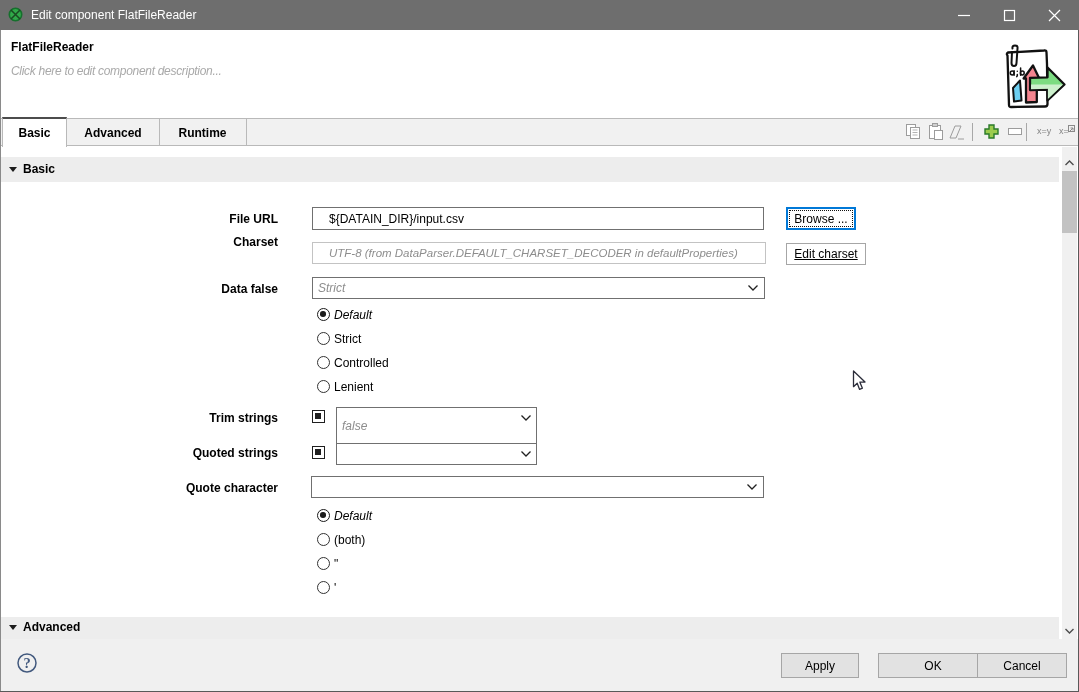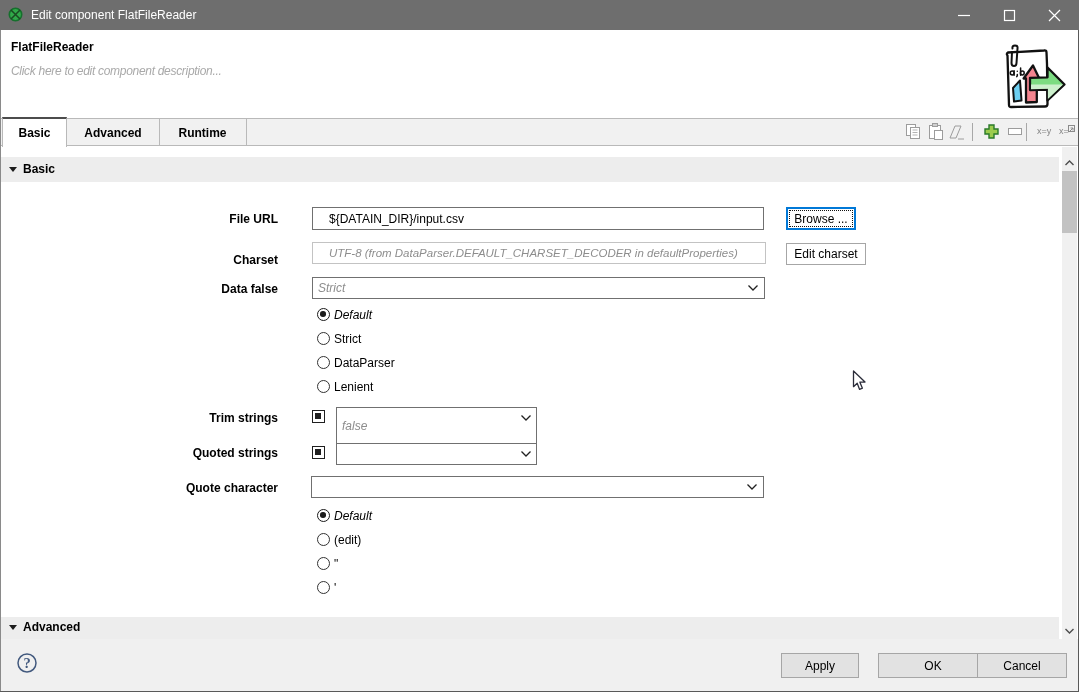--- a/index.html
+++ b/index.html
@@ -33,21 +33,21 @@
 .combo { border:1px solid #707070; background:#fff; font-size:12px; padding-left:5px; display:flex; align-items:center; white-space:nowrap; }
 
 .radio { width:13px; height:13px; border:1px solid #333; border-radius:50%; background:#fff; }
 .radio.sel { border:1.5px solid #1b1b1b; }
 .radio.sel:after { content:""; position:absolute; left:2.2px; top:2.2px; width:5.6px; height:5.6px; background:#1b1b1b; border-radius:50%; }
 .rlabel { font-size:12px; color:#000; }
 .cbx { width:13px; height:13px; border:1.6px solid #1f1f1f; background:#fff; }
 .cbx:after { content:""; position:absolute; left:2.2px; top:2.2px; width:5.5px; height:5.5px; background:#1f1f1f; }
 
 .btn { background:#e2e2e2; border:1px solid #a6a6a6; font-size:12px; color:#000; display:flex; align-items:center; justify-content:center; }
-.btn-white { background:#fff; border:1px solid #a6a6a6; font-size:12px; color:#000; display:flex; align-items:center; justify-content:center; }
+.btn-white { background:#fff; border:1px solid #a6a6a6; font-size:12px; color:#000; display:flex; align-items:center; justify-content:center;text-decoration:underline; }
 
 
 #sbar { left:1062px; top:147px; width:15px; height:492px; background:#f0f0f0; }
 #sthumb { left:1062px; top:171px; width:15px; height:62px; background:#c2c2c2; }
 
 
 #footer { left:1px; top:639px; width:1077px; height:52px; background:#f0f0f0; }
 
 
 #b-left { left:0; top:30px; width:1px; height:662px; background:#8a8a8a; }
@@ -120,38 +120,38 @@
 <div class="abs" id="content"></div>
 <div class="abs band" style="top:157px"></div>
 <div class="abs band-tri" style="left:9px;top:167px"></div>
 <div class="abs band-txt" style="left:23px;top:162px">Basic</div>
 
 <div class="abs flabel" style="top:212px">File URL</div>
 <div class="abs tinput" style="left:312px;top:207px;width:452px;height:23px">${DATAIN_DIR}/input.csv</div>
 <div class="abs" style="left:786px;top:207px;width:70px;height:23px;background:#fff;border:2px solid #0078d7"></div>
 <div class="abs" style="left:789px;top:210px;width:64px;height:17px;border:1px dotted #111;font-size:12px;display:flex;align-items:center;justify-content:center">Browse ...</div>
 
-<div class="abs flabel" style="top:253px">Charset</div>
+<div class="abs flabel" style="top:235px">Charset</div>
 <div class="abs tinput gray-it" style="left:312px;top:242px;width:454px;height:22px;border-color:#c3c3c3;font-size:11.5px">UTF-8 (from DataParser.DEFAULT_CHARSET_DECODER in defaultProperties)</div>
 <div class="abs btn-white" style="left:786px;top:243px;width:80px;height:22px">Edit charset</div>
 
 <div class="abs flabel" style="top:282px">Data false</div>
 <div class="abs combo" style="left:312px;top:277px;width:453px;height:22px">
     <span class="gray-it">Strict</span>
   </div>
 <svg class="abs" style="left:748px;top:285px" width="10" height="6" viewBox="0 0 10 6">
     <path d="M0.5 0.5 L5 5 L9.5 0.5" fill="none" stroke="#212121" stroke-width="1.3"></path>
   </svg>
 
 <div class="abs radio sel" style="left:317px;top:308px"></div>
 <div class="abs rlabel" style="left:334px;top:308px;font-style:italic">Default</div>
 <div class="abs radio" style="left:317px;top:332px"></div>
 <div class="abs rlabel" style="left:334px;top:332px">Strict</div>
 <div class="abs radio" style="left:317px;top:356px"></div>
-<div class="abs rlabel" style="left:334px;top:356px">DataParser</div>
+<div class="abs rlabel" style="left:334px;top:356px">Controlled</div>
 <div class="abs radio" style="left:317px;top:380px"></div>
 <div class="abs rlabel" style="left:334px;top:380px">Lenient</div>
 
 <div class="abs flabel" style="top:411px">Trim strings</div>
 <div class="abs cbx" style="left:312px;top:410px"></div>
 <div class="abs combo" style="left:336px;top:407px;width:201px;height:38px">
     <span class="gray-it">false</span>
   </div>
 <svg class="abs" style="left:521px;top:415px" width="10" height="6" viewBox="0 0 10 6">
     <path d="M0.5 0.5 L5 5 L9.5 0.5" fill="none" stroke="#212121" stroke-width="1.3"></path>
@@ -166,21 +166,21 @@
 
 <div class="abs flabel" style="top:481px">Quote character</div>
 <div class="abs combo" style="left:311px;top:476px;width:453px;height:22px"></div>
 <svg class="abs" style="left:747px;top:484px" width="10" height="6" viewBox="0 0 10 6">
     <path d="M0.5 0.5 L5 5 L9.5 0.5" fill="none" stroke="#212121" stroke-width="1.3"></path>
   </svg>
 
 <div class="abs radio sel" style="left:317px;top:509px"></div>
 <div class="abs rlabel" style="left:334px;top:509px;font-style:italic">Default</div>
 <div class="abs radio" style="left:317px;top:533px"></div>
-<div class="abs rlabel" style="left:334px;top:533px">(edit)</div>
+<div class="abs rlabel" style="left:334px;top:533px">(both)</div>
 <div class="abs radio" style="left:317px;top:557px"></div>
 <div class="abs rlabel" style="left:334px;top:557px">"</div>
 <div class="abs radio" style="left:317px;top:581px"></div>
 <div class="abs rlabel" style="left:334px;top:581px">'</div>
 
 <div class="abs band" style="top:617px;height:22px"></div>
 <div class="abs band-tri" style="left:9px;top:625px"></div>
 <div class="abs band-txt" style="left:23px;top:620px">Advanced</div>
 
 <div class="abs" id="sbar"></div>

